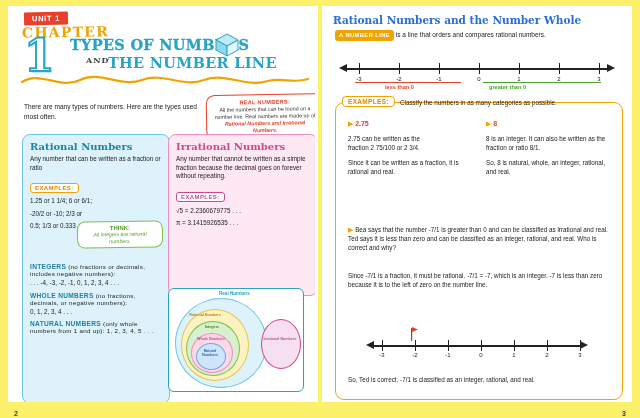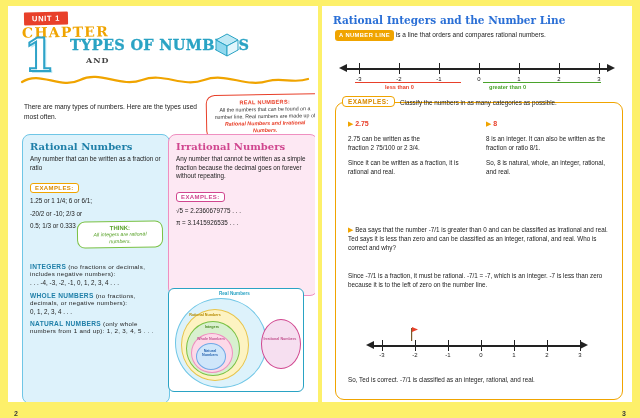--- a/index.html
+++ b/index.html
@@ -210,20 +210,21 @@
   <div class="inner-white"></div>
   <div class="spine"></div>
 
   <div class="col left-col">
 
     <div class="unit-badge">UNIT 1</div>
     <div class="chapter-word">CHAPTER</div>
     <div class="big-one">1</div>
     <div class="title-types">TYPES OF NUMBERS</div>
     <div class="title-and">AND</div>
+    <div class="title-nl">THE NUMBER LINE</div>
 
     <div class="cube-icon">
       <svg width="26" height="26" viewBox="0 0 26 26">
         <polygon points="13,2 24,8 13,14 2,8" fill="#bfe9f5" stroke="#2aa3c4" stroke-width="1"></polygon>
         <polygon points="2,8 13,14 13,24 2,18" fill="#8fd8ee" stroke="#2aa3c4" stroke-width="1"></polygon>
         <polygon points="24,8 13,14 13,24 24,18" fill="#e2f6fc" stroke="#2aa3c4" stroke-width="1"></polygon>
       </svg>
     </div>
 
     <div class="squiggle">
@@ -289,21 +290,21 @@
       <div class="vlab" style="left:22px;top:36px;width:42px;color:#4a8a22">Integers</div>
       <div class="vlab" style="left:24px;top:48px;width:36px;color:#c1548f">Whole Numbers</div>
       <div class="vlab" style="left:27px;top:60px;width:28px;color:#2a66b0">Natural Numbers</div>
       <div class="vlab" style="left:94px;top:48px;width:34px;color:#c1548f">Irrational Numbers</div>
     </div>
 
   </div>
 
   <div class="col right-col">
 
-    <div class="r-title">Rational Integers and the Number Line</div>
+    <div class="r-title">Rational Numbers and the Number Whole</div>
     <div class="r-sub">
       <span class="nl-badge">A NUMBER LINE</span>
       <span>is a line that orders and compares rational numbers.</span>
     </div>
 
     <div class="nlbox">
       <div class="nl-axis"></div>
       <div class="nl-arrow-l"></div>
       <div class="nl-arrow-r"></div>
 

